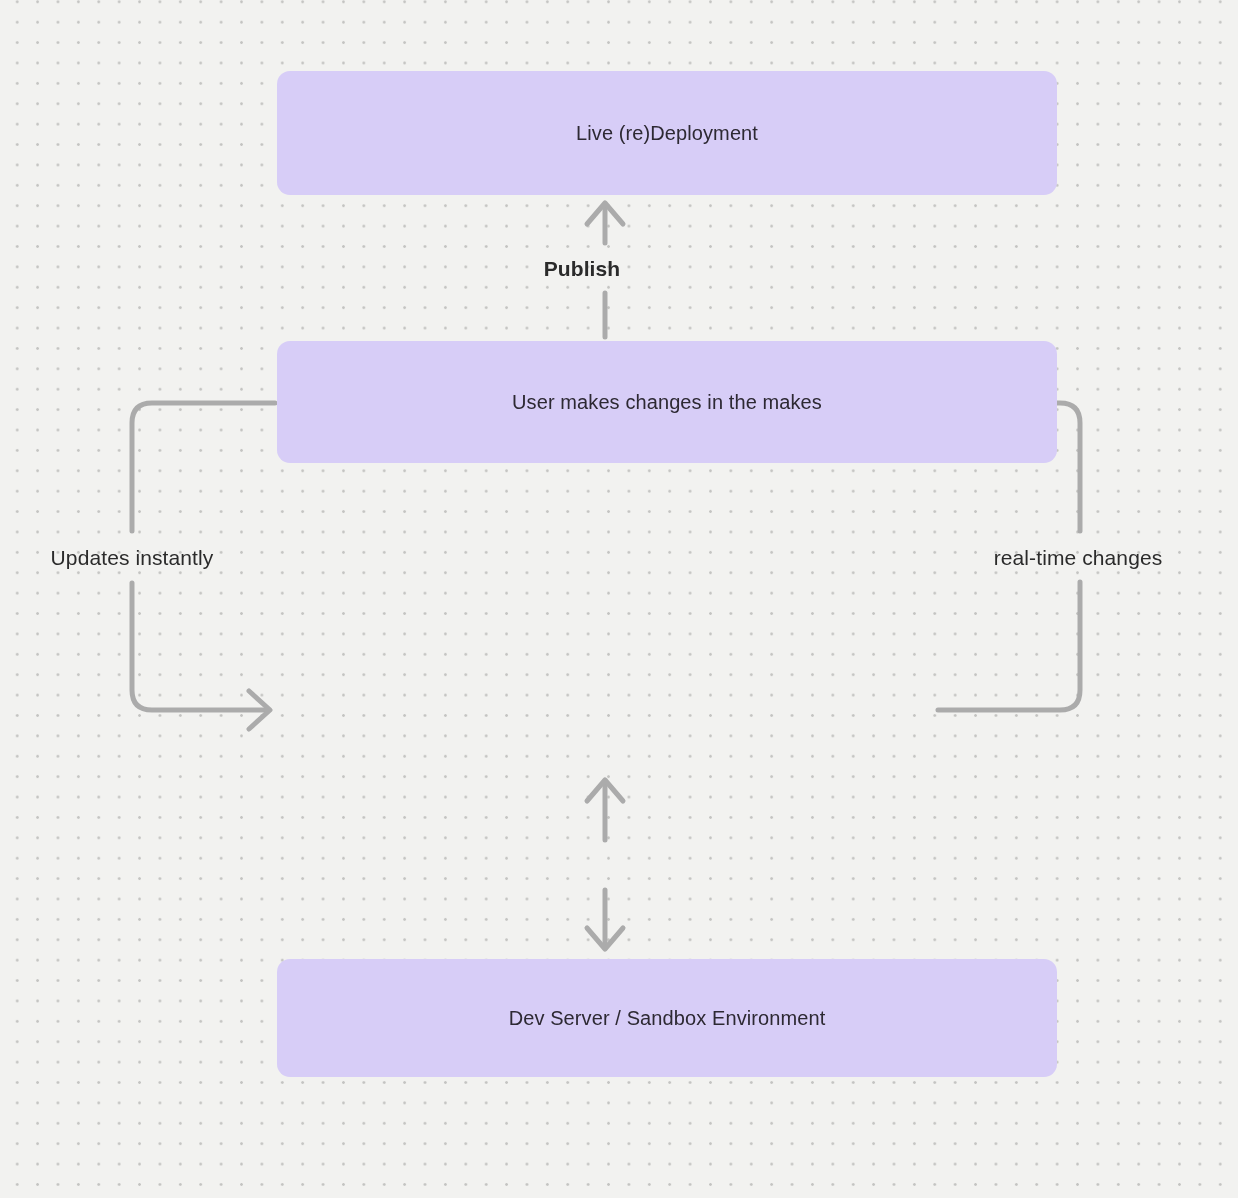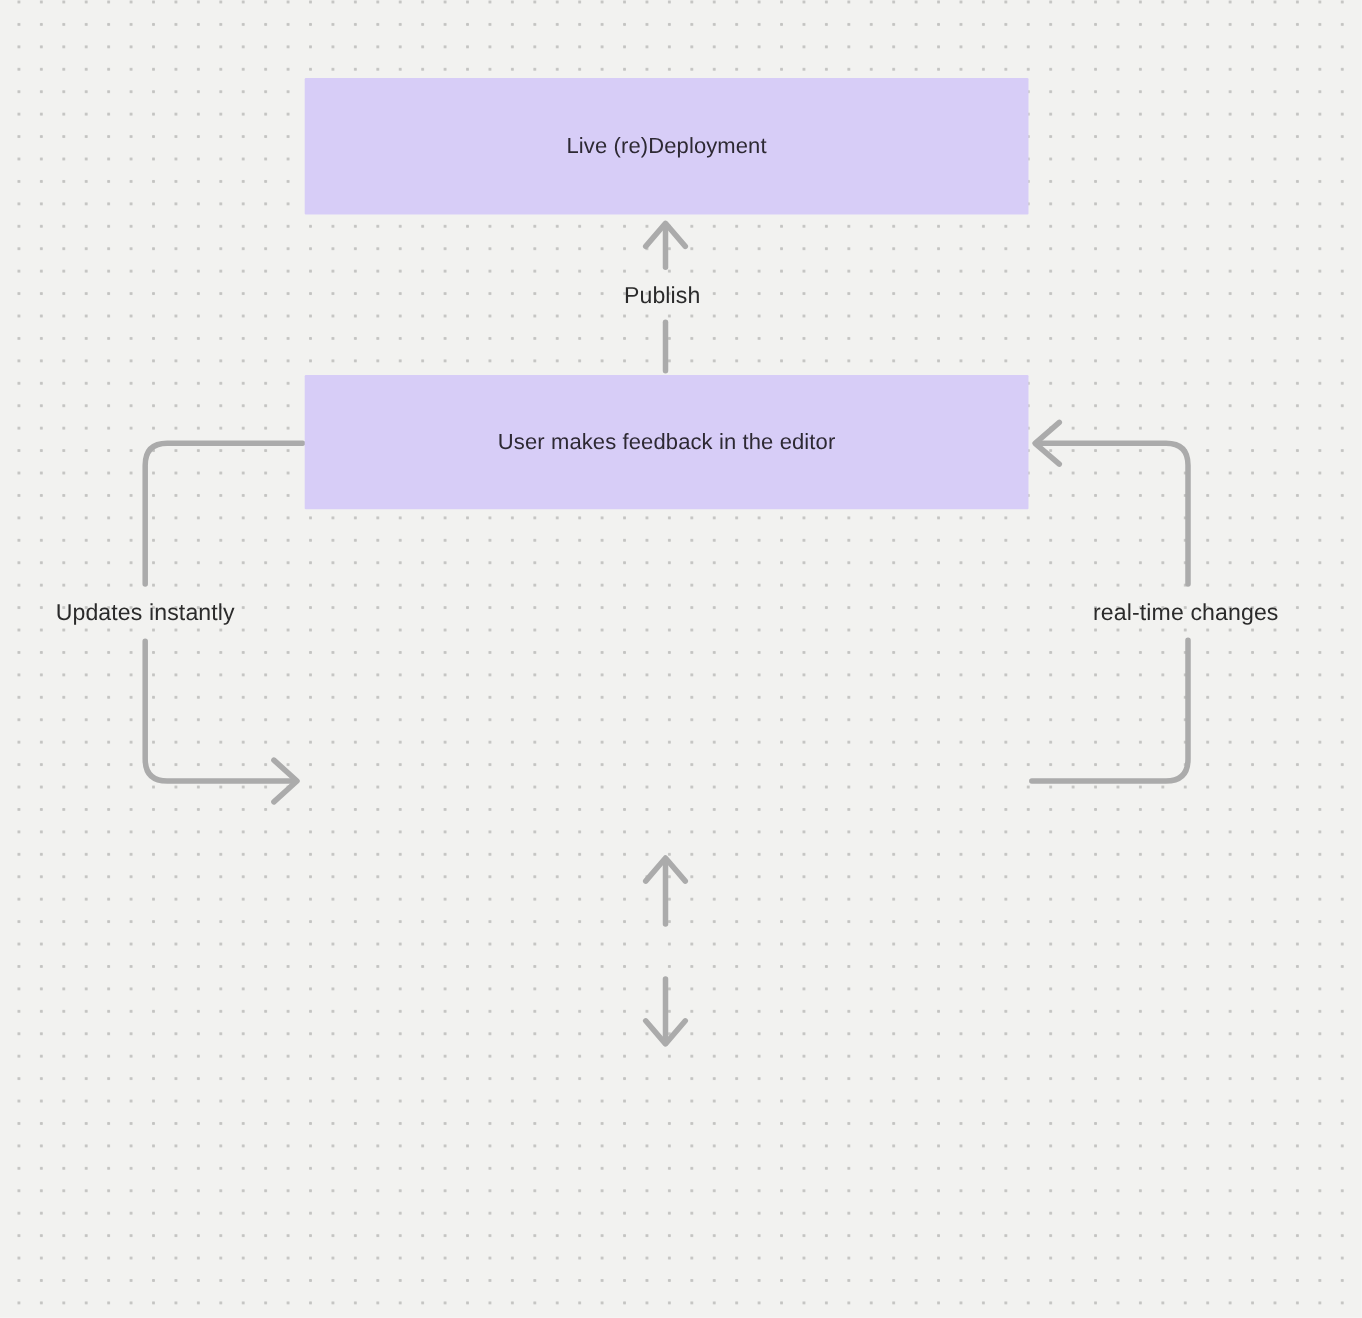--- a/index.html
+++ b/index.html
@@ -27,43 +27,43 @@
   .arrow-layer path {
     fill: none;
     stroke: #ababab;
     stroke-width: 5;
     stroke-linecap: round;
     stroke-linejoin: round;
   }
   .node {
     position: absolute;
     left: 277px;
-    width: 658px;
+    width: 780px;
     background: #d7cdf7;
-    border-radius: 1px;
+    border-radius: 13px;
     display: flex;
     align-items: center;
     justify-content: center;
     font-size: 20px;
     color: #2d2933;
     letter-spacing: 0.1px;
   }
   .node-1 { top: 71px;  height: 124px; }
   .node-2 { top: 341px; height: 122px; }
   .node-3 { top: 649px; height: 126px; }
   .node-4 { top: 959px; height: 118px; }
   .edge-label {
     position: absolute;
     transform: translate(-50%, -50%);
     font-size: 21px;
     color: #2b2b2b;
     white-space: nowrap;
     letter-spacing: 0.1px;
   }
-  .label-publish   { left: 602px;  top: 269px; }
+  .label-publish   { left: 582px;  top: 269px; font-weight: bold; }
   .label-updates   { left: 132px;  top: 558px; }
   .label-feedback  { left: 1078px; top: 558px; }
   .label-spunup    { left: 606px;  top: 867px; }
 </style>
 </head>
 <body>
 
 <div class="canvas">
 
   <svg class="arrow-layer" viewBox="0 0 1238 1198" xmlns="http://www.w3.org/2000/svg">
@@ -92,24 +92,27 @@
       <path d="M605 890 L605 946"></path>
       <path d="M587 928 L605 949 L623 928"></path>
     </g>
   </svg>
 
   <div class="node node-1">
     <span>Live (re)Deployment</span>
   </div>
 
   <div class="node node-2">
-    <span>User makes feedback in the editor</span>
+    <span>User makes changes in the makes</span>
   </div>
 
 
+  <div class="node node-4">
+    <span>Dev Server / Sandbox Environment</span>
+  </div>
 
   <div class="edge-label label-publish">Publish</div>
 
   <div class="edge-label label-updates">Updates instantly</div>
 
   <div class="edge-label label-feedback">real-time changes</div>
 
 
 </div>
 

